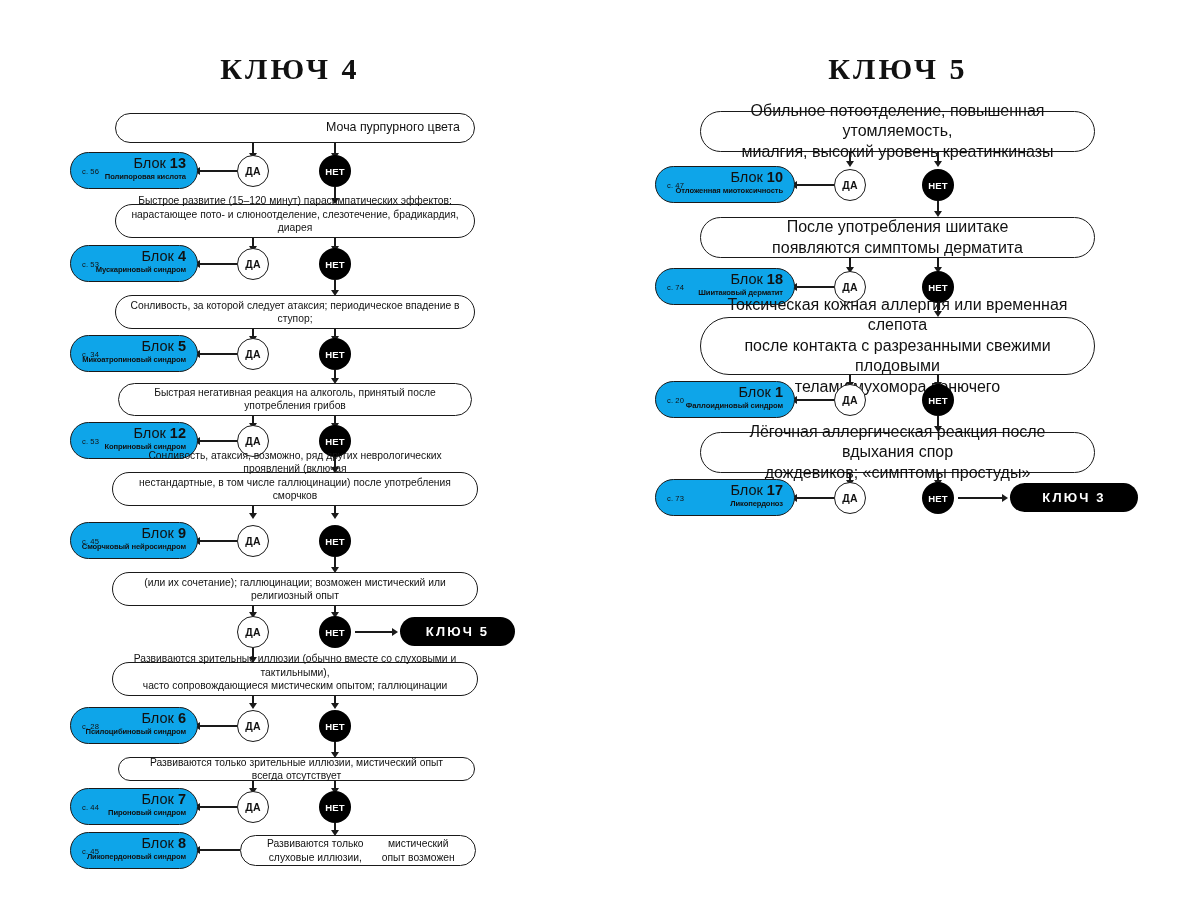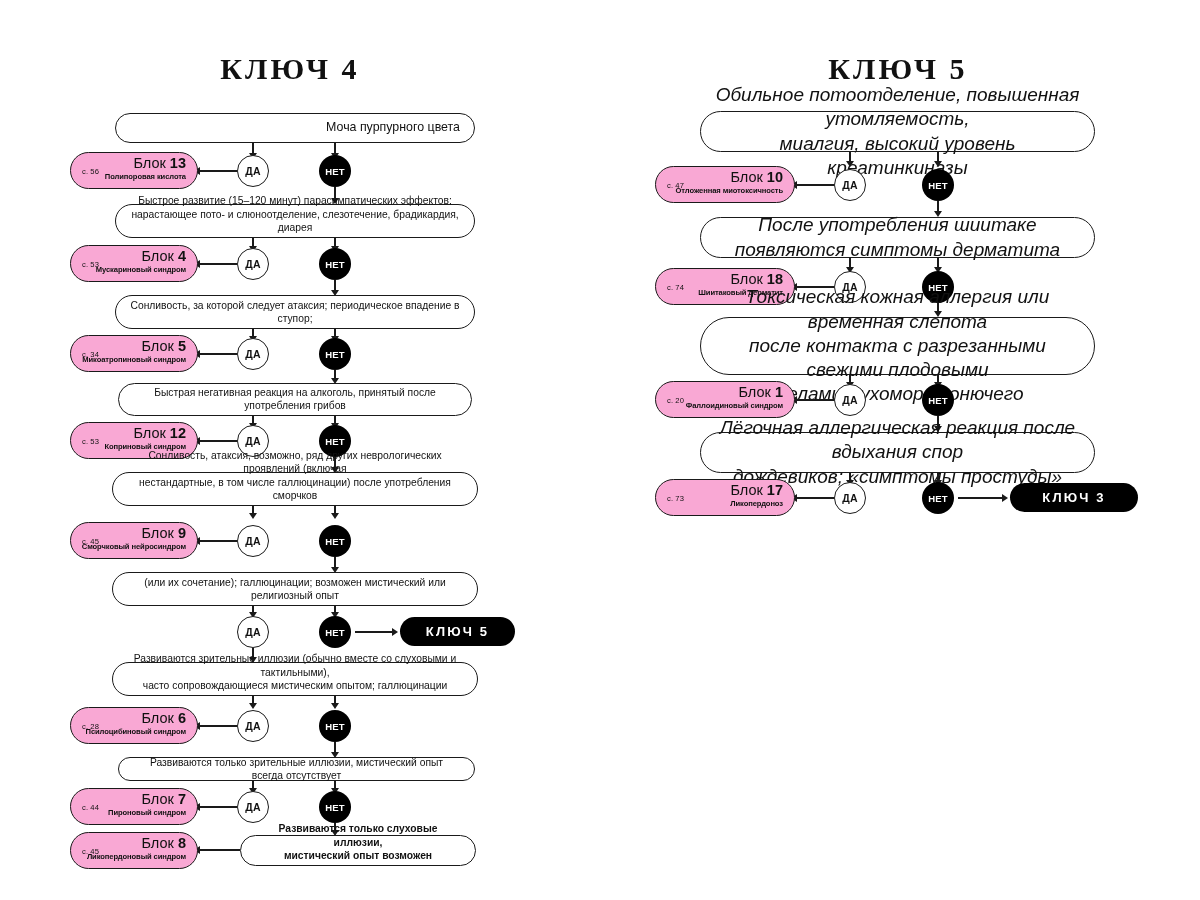--- a/index.html
+++ b/index.html
@@ -37,29 +37,29 @@
     align-items:center;
     justify-content:center;
     text-align:center;
     padding:3px 14px;
     line-height:1.28;
   }
   .qbox span{display:block;}
 
   .q-left{font-size:10.3px;justify-content:flex-end;}
   .q-left.big{font-size:12.4px;}
-  .q-right{font-size:19px;font-style:italic;}
+  .q-right{font-size:16px;}
 
   
   .blockpill{
     position:absolute;
     box-sizing:border-box;
     border:1.6px solid #1a1a1a;
     border-radius:999px;
-    background:#f9a8d4;
+    background:#0ea5e9;
     overflow:hidden;
   }
   .blockpill .page{
     position:absolute;
     left:11px;top:50%;
     transform:translateY(-50%);
     font-size:7.6px;
     letter-spacing:.1px;
     color:#111;
     white-space:nowrap;
@@ -312,21 +312,21 @@
   <div class="blockpill" style="left:70px;top:788px;width:128px;height:37px;">
     <span class="page">с. 44</span>
     <span class="bp-text">
       <span class="bp-title"><span>Блок </span><b>7</b></span>
       <span class="bp-sub">Пироновый синдром</span>
     </span>
   </div>
   <div class="vline" style="left:334.3px;top:823px;height:9px;"></div>
   <div class="arrow-down" style="left:330.8px;top:830px;"></div>
 
-  <div class="qbox q-left" style="left:240px;top:835px;width:236px;height:31px;flex-direction:column;font-weight:bold;">
+  <div class="qbox q-left" style="left:240px;top:835px;width:236px;height:31px;">
     <span>Развиваются только слуховые иллюзии,</span>
     <span>мистический опыт возможен</span>
   </div>
   <div class="hline" style="left:200px;top:849.3px;width:40px;"></div>
   <div class="arrow-left" style="left:194px;top:845.8px;"></div>
   <div class="blockpill" style="left:70px;top:832px;width:128px;height:37px;">
     <span class="page">с. 45</span>
     <span class="bp-text">
       <span class="bp-title"><span>Блок </span><b>8</b></span>
       <span class="bp-sub">Ликопердоновый синдром</span>

